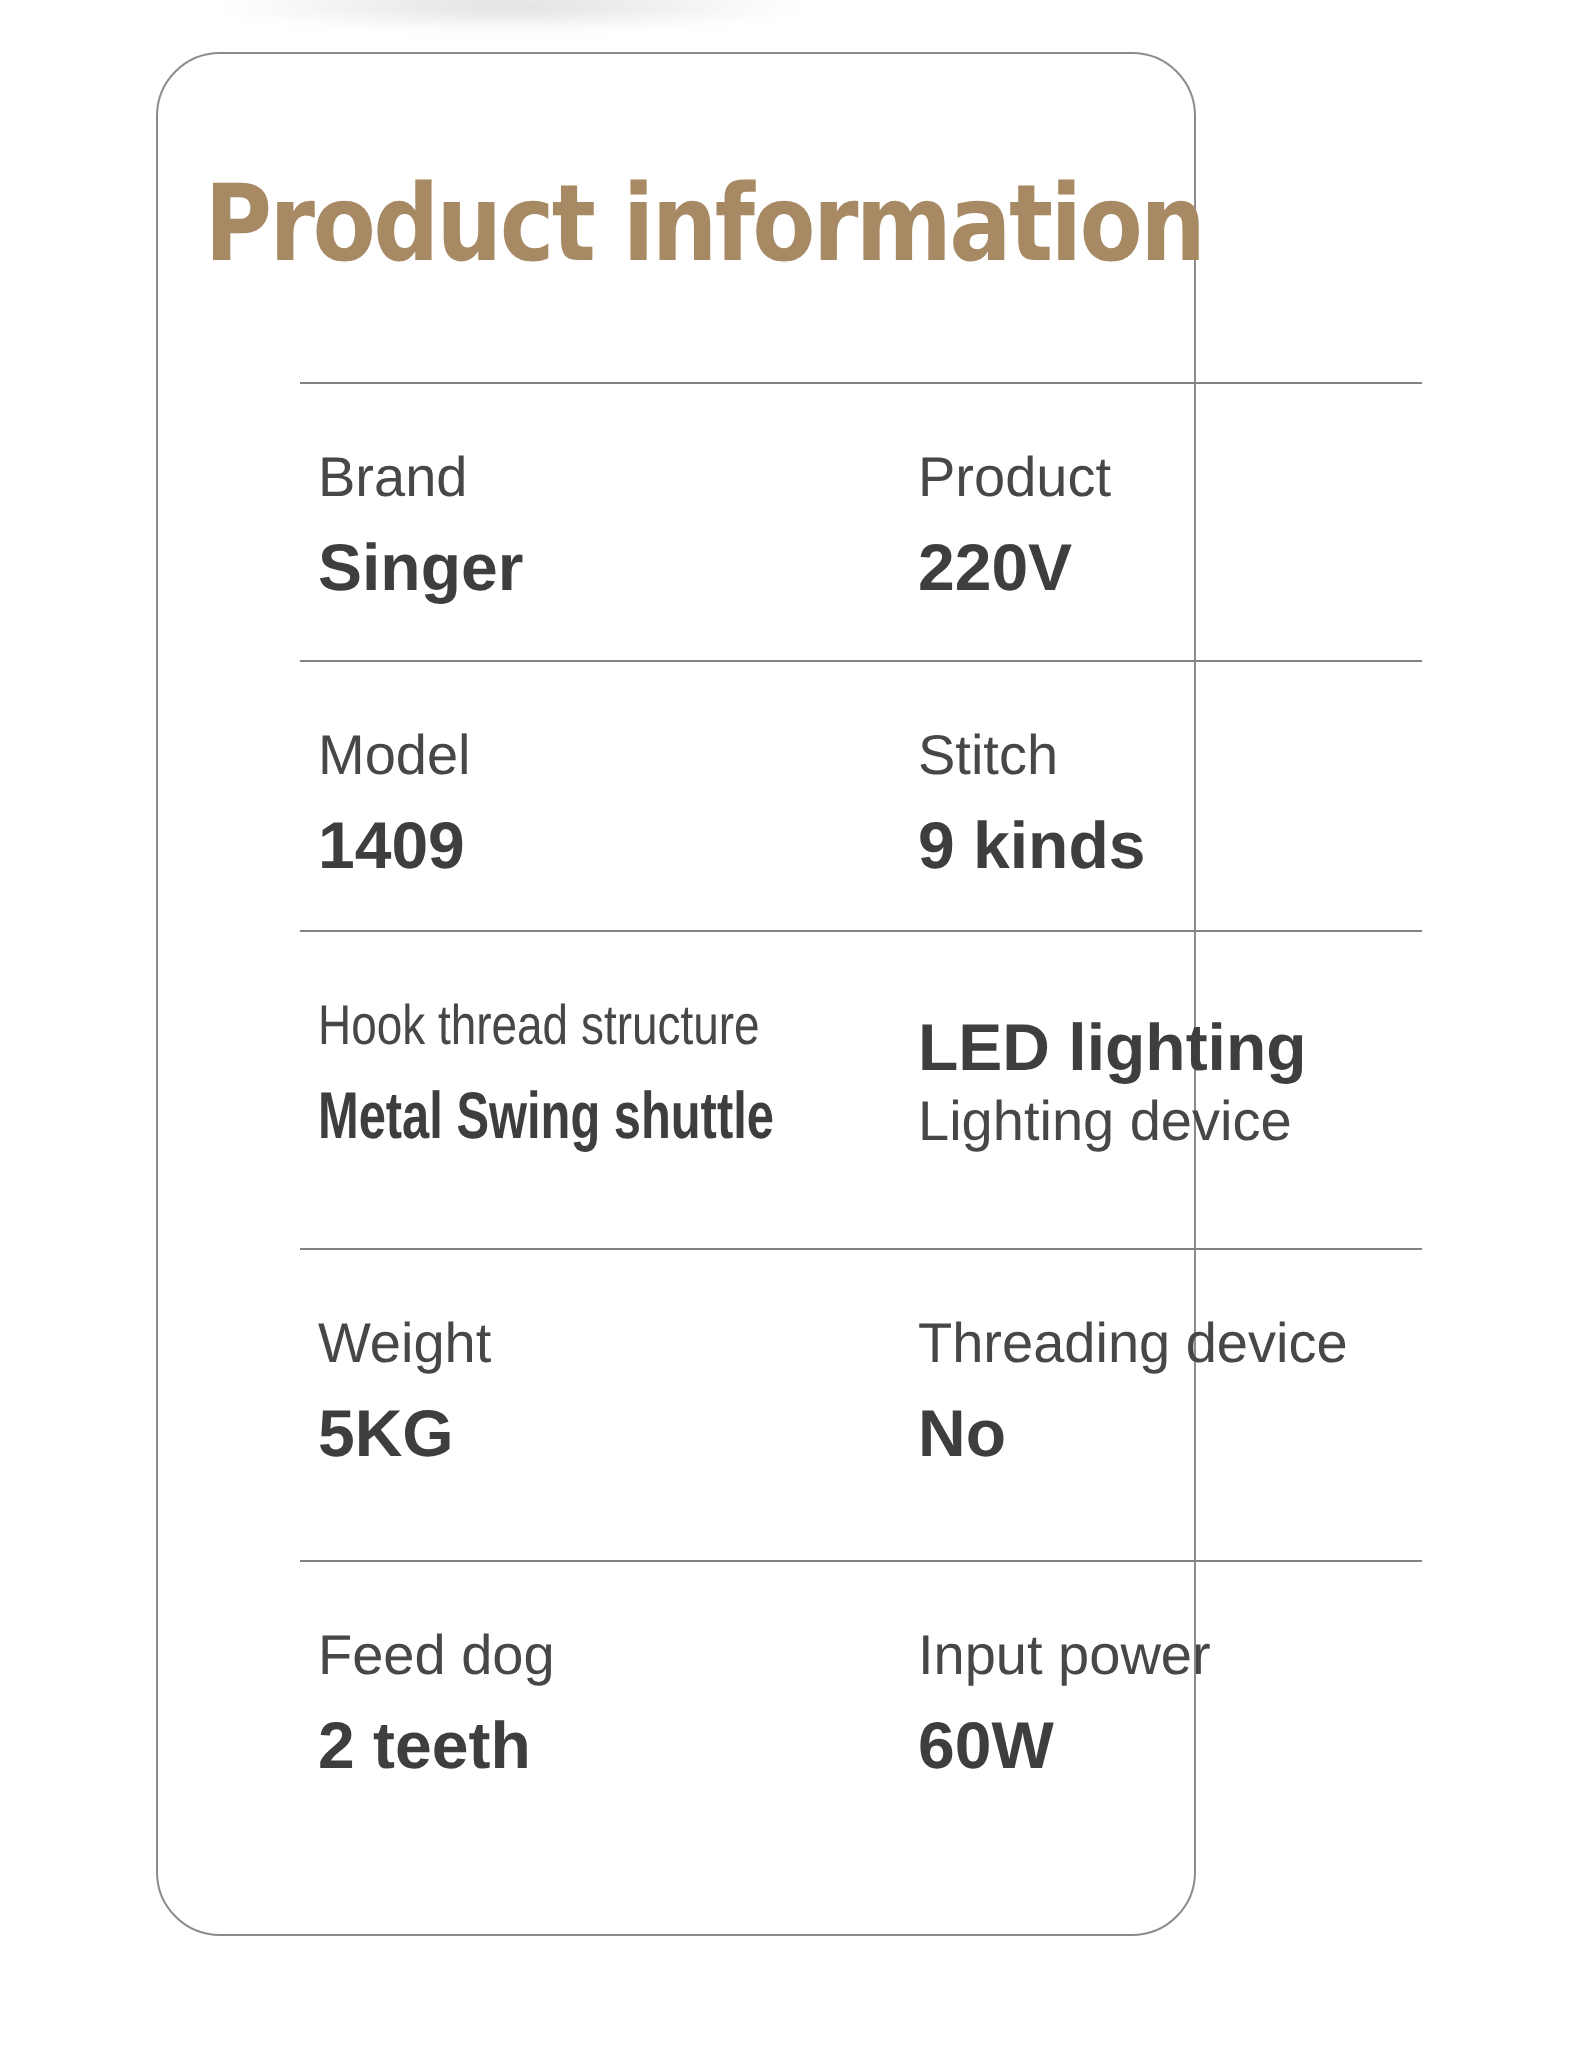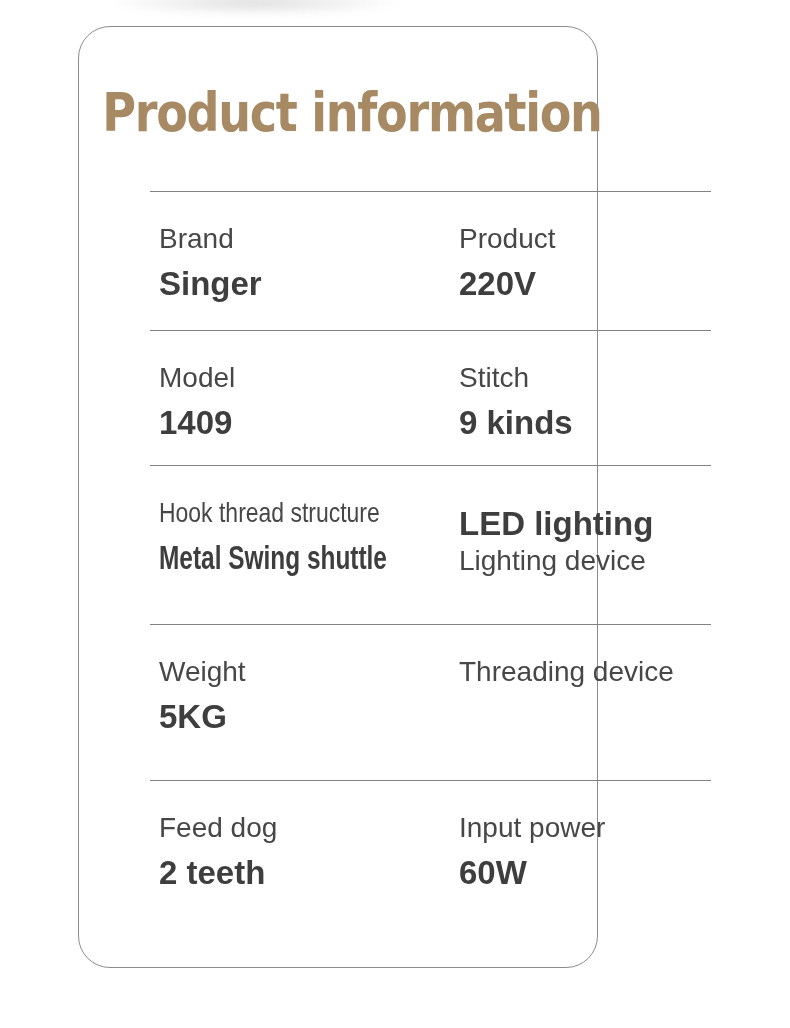--- a/index.html
+++ b/index.html
@@ -144,20 +144,21 @@
   </div>
 
   <div class="divider"></div>
   <div class="spec-row row-4">
     <div class="cell">
       <div><span class="spec-label">Weight</span></div>
       <div><span class="spec-value">5KG</span></div>
     </div>
     <div class="cell">
       <div><span class="spec-label">Threading device</span></div>
+      <div><span class="spec-value">No</span></div>
     </div>
   </div>
 
   <div class="divider"></div>
   <div class="spec-row row-5">
     <div class="cell">
       <div><span class="spec-label">Feed dog</span></div>
       <div><span class="spec-value">2 teeth</span></div>
     </div>
     <div class="cell">

